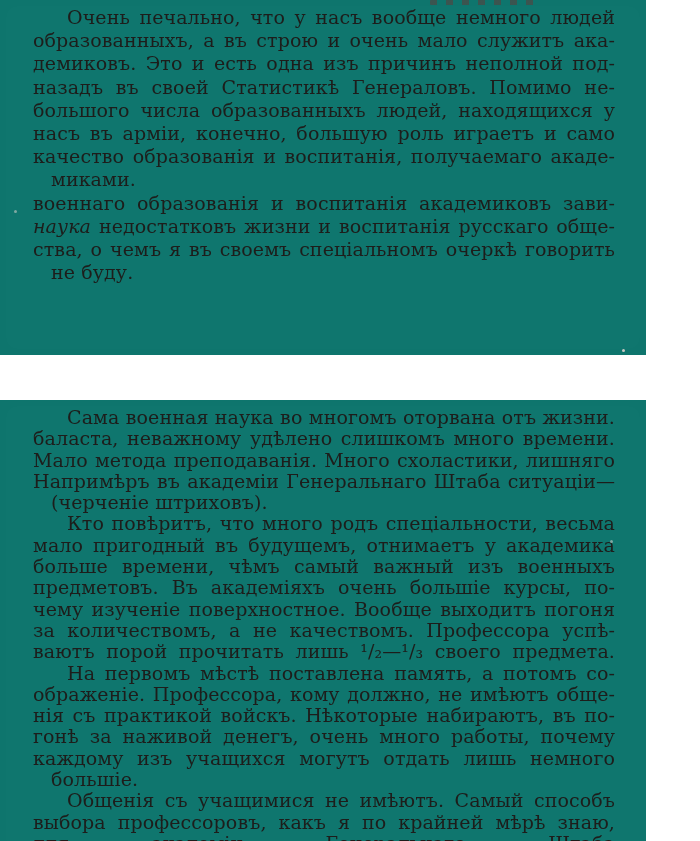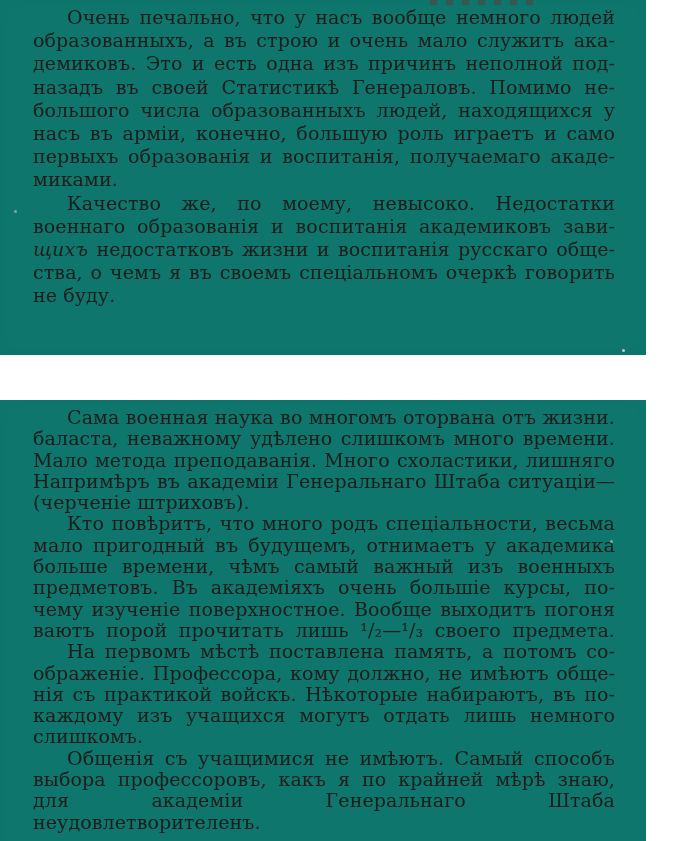--- a/index.html
+++ b/index.html
@@ -31,21 +31,21 @@
     letter-spacing: 0.1px;
   }
   #block2 .txt { padding-top: 7px; }
   .line {
     text-align: justify;
     text-align-last: justify;
     line-height: 23.2px;
     white-space: normal;
   }
   #block2 .line { line-height: 21.3px; }
-  .line.final { text-align-last: left; }
+  .line.final { text-align-last: left; margin-left: 18px; }
   .line.indent { text-indent: 34px; }
   .it { font-style: italic; }
   
   .artifact-top {
     position: absolute;
     left: 430px;
     top: 0;
     width: 104px;
     height: 5px;
     background: repeating-linear-gradient(90deg, #4a4a46 0 7px, transparent 7px 16px);
@@ -78,27 +78,26 @@
   <div class="scan" id="block1">
     <div class="artifact-top"></div>
     <div class="txt">
       <div>
         <div class="line indent">Очень печально, что у насъ вообще немного людей</div>
         <div class="line">образованныхъ, а въ строю и очень мало служитъ ака-</div>
         <div class="line">демиковъ. Это и есть одна изъ причинъ неполной под-</div>
         <div class="line">назадъ въ своей Статистикѣ Генераловъ. Помимо не-</div>
         <div class="line">большого числа образованныхъ людей, находящихся у</div>
         <div class="line">насъ въ арміи, конечно, большую роль играетъ и само</div>
-        <div class="line">первыхъ образованія и воспитанія, получаемаго акаде-</div>
+        <div class="line">качество образованія и воспитанія, получаемаго акаде-</div>
         <div class="line final">миками.</div>
       </div>
       <div>
-        <div class="line indent">Качество же, по моему, невысоко. Недостатки</div>
         <div class="line">военнаго образованія и воспитанія академиковъ зави-</div>
-        <div class="line"><span class="it">щихъ</span><span> недостатковъ жизни и воспитанія русскаго обще-</span></div>
+        <div class="line"><span class="it">наука</span><span> недостатковъ жизни и воспитанія русскаго обще-</span></div>
         <div class="line">ства, о чемъ я въ своемъ спеціальномъ очеркѣ говорить</div>
         <div class="line final">не буду.</div>
       </div>
     </div>
   </div>
 
   <div class="scan" id="block2">
     <div class="txt">
       <div>
         <div class="line indent">Сама военная наука во многомъ оторвана отъ жизни.</div>
@@ -106,28 +105,30 @@
         <div class="line">Мало метода преподаванія. Много схоластики, лишняго</div>
         <div class="line">Напримѣръ въ академіи Генеральнаго Штаба ситуаціи—</div>
         <div class="line final">(черченіе штриховъ).</div>
       </div>
       <div>
         <div class="line indent">Кто повѣритъ, что много родъ спеціальности, весьма</div>
         <div class="line">мало пригодный въ будущемъ, отнимаетъ у академика</div>
         <div class="line">больше времени, чѣмъ самый важный изъ военныхъ</div>
         <div class="line">предметовъ. Въ академіяхъ очень большіе курсы, по-</div>
         <div class="line">чему изученіе поверхностное. Вообще выходитъ погоня</div>
+        <div class="line">за количествомъ, а не качествомъ. Профессора успѣ-</div>
         <div class="line">ваютъ порой прочитать лишь ¹/₂—¹/₃ своего предмета.</div>
       </div>
       <div>
         <div class="line indent">На первомъ мѣстѣ поставлена память, а потомъ со-</div>
         <div class="line">ображеніе. Профессора, кому должно, не имѣютъ обще-</div>
         <div class="line">нія съ практикой войскъ. Нѣкоторые набираютъ, въ по-</div>
+        <div class="line">гонѣ за наживой денегъ, очень много работы, почему</div>
         <div class="line">каждому изъ учащихся могутъ отдать лишь немного</div>
-        <div class="line final">слишкомъ.</div>
+        <div class="line final">большіе.</div>
       </div>
       <div>
         <div class="line indent">Общенія съ учащимися не имѣютъ. Самый способъ</div>
         <div class="line">выбора профессоровъ, какъ я по крайней мѣрѣ знаю,</div>
         <div class="line">для академіи Генеральнаго Штаба неудовлетворителенъ.</div>
       </div>
     </div>
     <div class="artifact-bottom"></div>
   </div>
 

